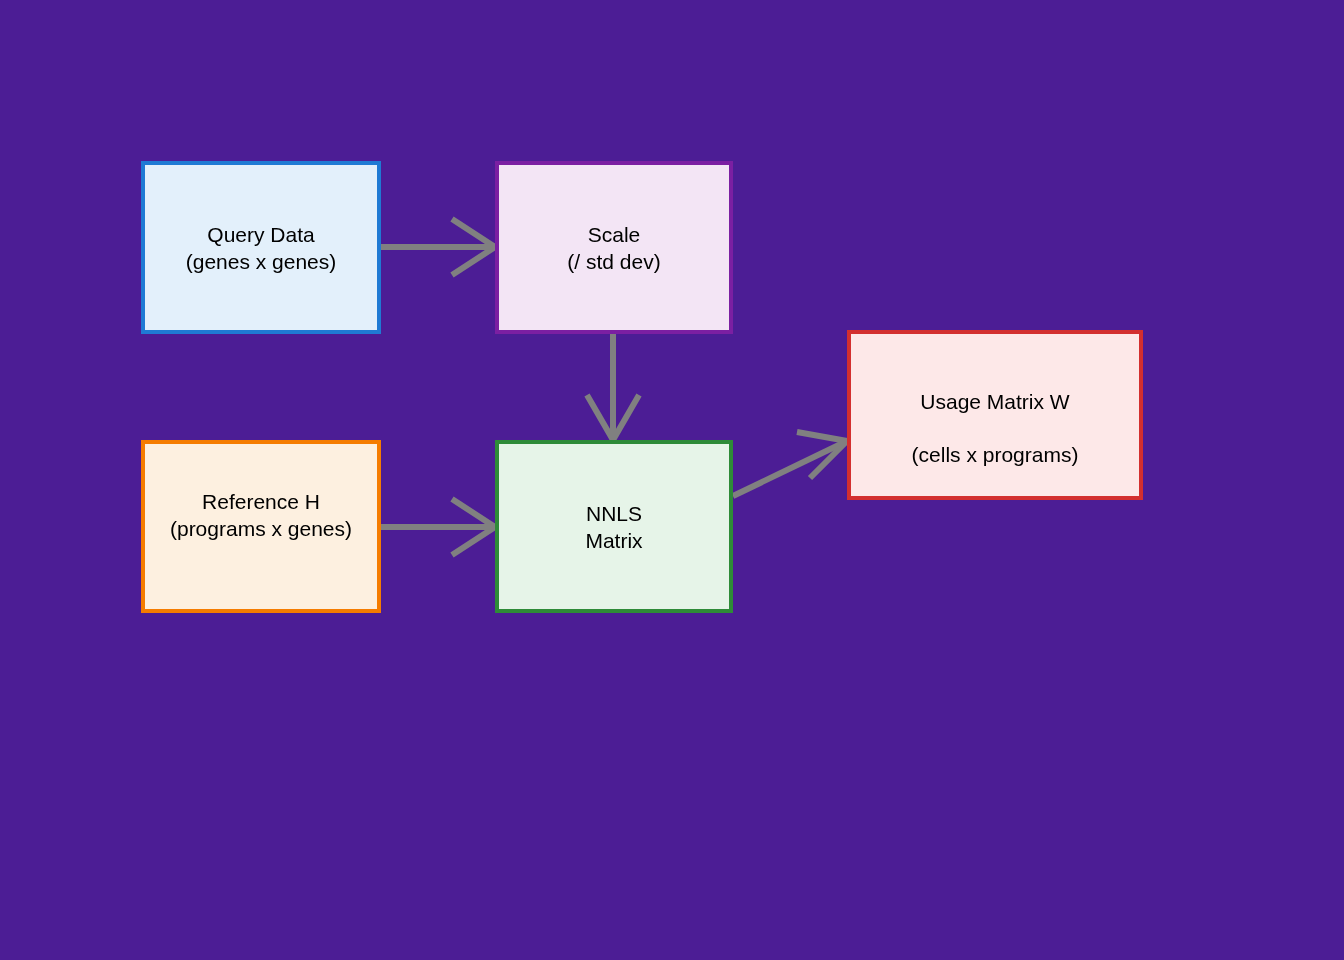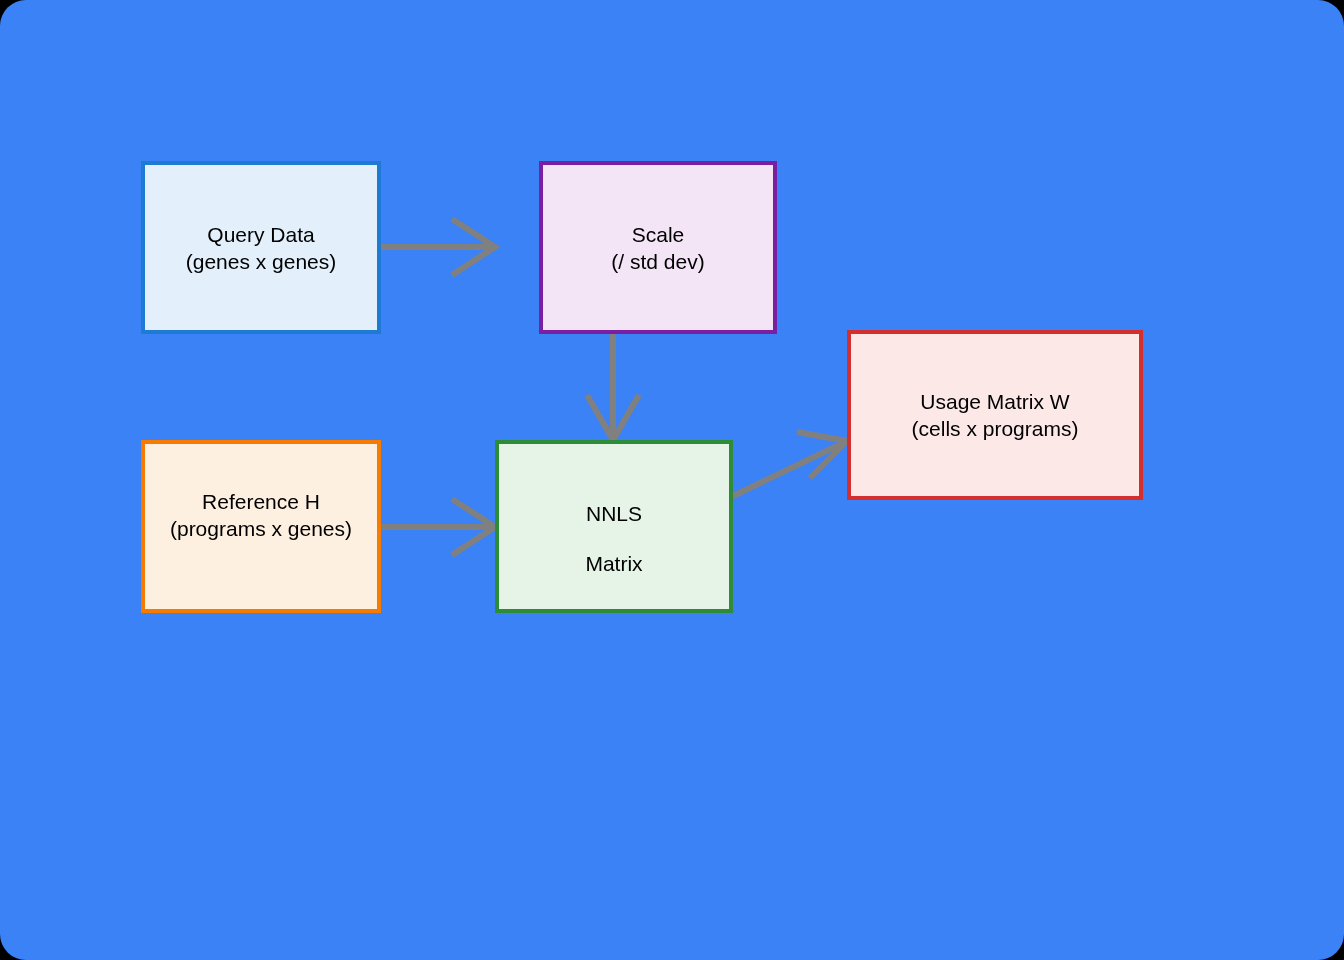--- a/index.html
+++ b/index.html
@@ -69,26 +69,27 @@
     left: 495px;  top: 440px;  width: 238px;  height: 173px;
     border: 4px solid #2e8b38;
     background: #e6f4e8;
     padding-top: 57px;
   }
   #node-usage-matrix {
     left: 847px;  top: 330px;  width: 296px;  height: 170px;
     border: 4px solid #d32f2f;
     background: #fde8e8;
     padding-top: 55px;
+    gap: 26px;
   }
 </style>
 </head>
 <body style="background: rgb(0, 0, 0);">
 
-<div id="diagram-canvas" style="background: #3b82f6; border-radius: 26px;">
+<div id="diagram-canvas" style="background: #4c1d95;">
 
   <svg id="edge-layer" width="1344" height="960" viewBox="0 0 1344 960" xmlns="http://www.w3.org/2000/svg">
 
     <g>
       <path d="M 381 247 L 493 247" stroke="#808080" stroke-width="6" fill="none"></path>
       <path d="M 452 219 L 495 247 L 452 275" stroke="#808080" stroke-width="6" fill="none" stroke-linecap="butt" stroke-linejoin="miter"></path>
     </g>
 
     <g>
       <path d="M 613 334 L 613 438" stroke="#808080" stroke-width="6" fill="none"></path>
@@ -104,31 +105,31 @@
       <path d="M 733 496 L 845 442" stroke="#808080" stroke-width="6" fill="none"></path>
       <path d="M 797 432 L 847 441 L 810 478" stroke="#808080" stroke-width="6" fill="none" stroke-linecap="butt" stroke-linejoin="miter"></path>
     </g>
   </svg>
 
   <div class="node" id="node-query-data" style="border-color: rgb(31, 122, 212); background-color: rgb(227, 240, 251);">
     <span class="node-line">Query Data</span>
     <span class="node-line">(genes x genes)</span>
   </div>
 
-  <div class="node" id="node-scale" style="border-color: rgb(123, 31, 162); background-color: rgb(243, 229, 245); margin-left: 44px;">
+  <div class="node" id="node-scale" style="border-color: rgb(123, 31, 162); background-color: rgb(243, 229, 245);">
     <span class="node-line">Scale</span>
     <span class="node-line">(/ std dev)</span>
   </div>
 
   <div class="node" id="node-reference-h" style="border-color: rgb(245, 124, 0); background-color: rgb(253, 240, 224);">
     <span class="node-line">Reference H</span>
     <span class="node-line">(programs x genes)</span>
   </div>
 
-  <div class="node" id="node-nnls-solver" style="border-color: rgb(46, 139, 56); background-color: rgb(230, 244, 232); gap: 23px;">
+  <div class="node" id="node-nnls-solver" style="border-color: rgb(46, 139, 56); background-color: rgb(230, 244, 232);">
     <span class="node-line">NNLS</span>
     <span class="node-line">Matrix</span>
   </div>
 
   <div class="node" id="node-usage-matrix" style="border-color: rgb(211, 47, 47); background-color: rgb(253, 232, 232);">
     <span class="node-line">Usage Matrix W</span>
     <span class="node-line">(cells x programs)</span>
   </div>
 
 </div>

